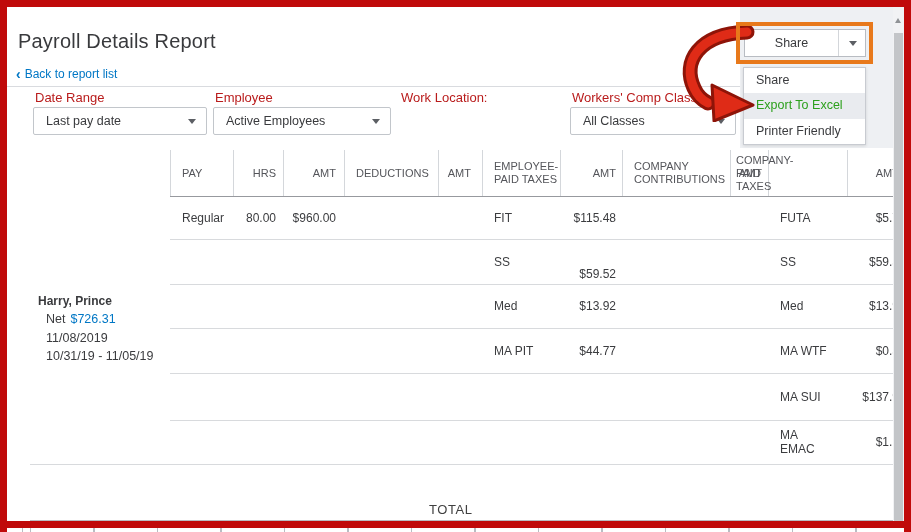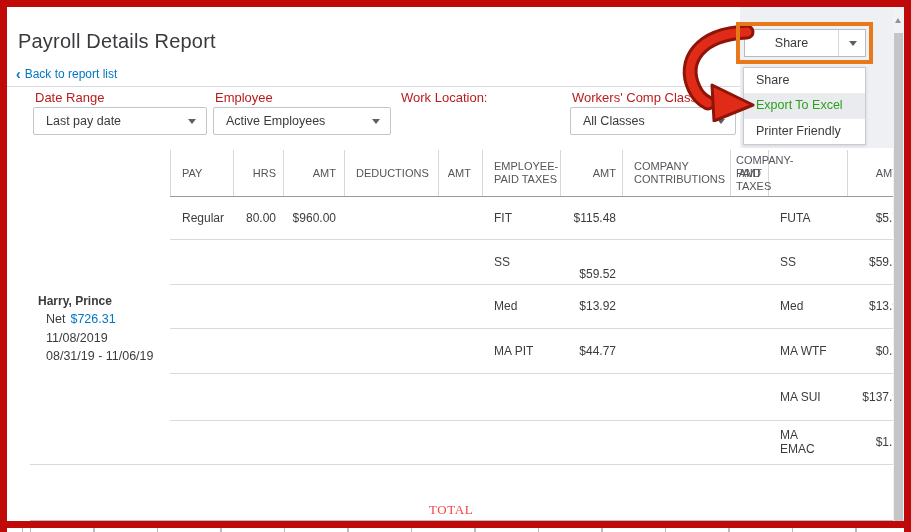--- a/index.html
+++ b/index.html
@@ -34,21 +34,21 @@
 
   
   .vline { position:absolute; top:150px; width:1px; height:46px; background:#d4d7db; }
   .thead-bottom { position:absolute; left:170px; top:196px; width:734px; height:1px; background:#97999e; }
   .hdr-cell { position:absolute; top:150px; height:46px; display:flex; align-items:center; font-size:11px; line-height:13px; color:#54555a; }
   .hdr-cell.r { justify-content:flex-end; text-align:right; }
   .cell { position:absolute; display:flex; align-items:center; font-size:12px; color:#3b3c3f; }
   .cell.r { justify-content:flex-end; text-align:right; }
   .row-line { position:absolute; left:170px; width:734px; height:1px; background:#d8dadd; }
   .row-line.wide { left:30px; width:874px; }
-  .total-label { position:absolute; left:429px; top:502px; font-size:13px; color:#ef4444; letter-spacing:.6px;font-family:Liberation Serif, serif; }
+  .total-label { position:absolute; left:429px; top:502px; font-size:13px; color:#404040; letter-spacing:.6px; }
   .bottom-line { position:absolute; left:30px; top:520px; width:874px; height:1px; background:#b9bdc2; }
 
   
   .emp-name { position:absolute; left:38px; top:294px; font-size:12px; font-weight:bold; color:#393a3d; }
   .emp-line { position:absolute; left:46px; font-size:12.5px; color:#3b3c3f; }
   .emp-net { top:312px; } .emp-date { top:331px; } .emp-period { top:349px; }
   .net-amt { color:#0077c5; cursor:pointer; margin-left:5px; }
 
   
   .scrollbar { position:absolute; left:893px; top:7px; width:11px; height:514px; background:#f1f2f4; z-index:70; }
@@ -174,21 +174,21 @@
       <div class="cell" style="left: 768px; width: 79px; top: 420px; height: 44px; padding-left: 12px; padding-right: 16px;">MA EMAC</div>
       <div class="cell r" style="left: 847px; width: 52px; top: 420px; height: 44px; padding-left: 12px; padding-right: 0px;">$1.1</div>
       <div class="row-line wide" style="top: 464px;"></div>
     </div>
 
   <div class="emp-name">Harry, Prince</div>
   <div class="emp-line emp-net">
     <span>Net</span><span class="net-amt">$726.31</span>
   </div>
   <div class="emp-line emp-date">11/08/2019</div>
-  <div class="emp-line emp-period">08/31/19 -  11/06/19</div>
+  <div class="emp-line emp-period">10/31/19 -  11/05/19</div>
 
   <div class="total-label">TOTAL</div>
   <div class="bottom-line"></div>
 
   <div class="scrollbar">
     <div class="scroll-btn">
       <span class="scroll-up-tri"></span>
     </div>
     <div class="scroll-thumb"></div>
   </div>

